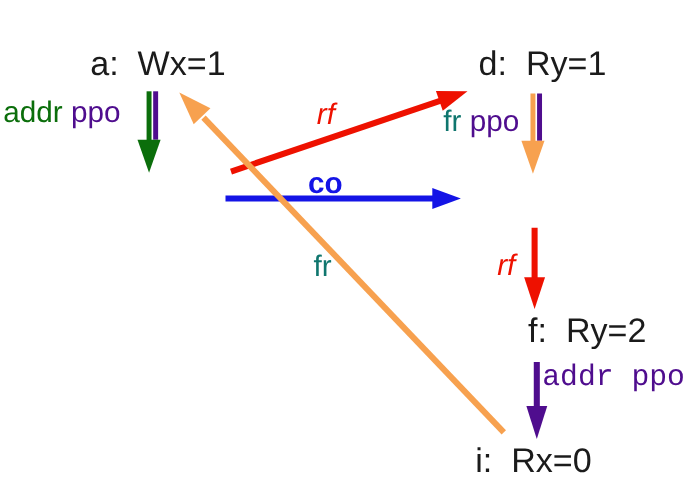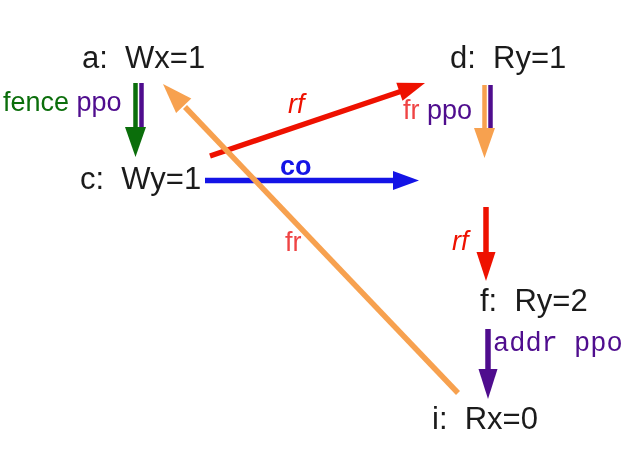--- a/index.html
+++ b/index.html
@@ -22,21 +22,21 @@
   .elbl{
     position:absolute;
     font-size:27px;
     line-height:1;
     white-space:pre;
   }
   .green{color:#0b6e0b;}
   .purple{color:#4f0d8e;}
   .red{color:#ee1100;font-style:italic;}
   .blue{color:#1414e6;}
-  .orange{color:#ef4444;}
+  .orange{color:#0f766e;}
 </style>
 </head>
 <body>
 
 <div class="canvas">
 
   <svg class="edges" width="632" height="452" viewBox="0 0 632 452">
 
     <g>
       <line x1="135.5" y1="83" x2="135.5" y2="131" stroke-width="4.5" stroke="#0b6e0b"></line>
@@ -70,26 +70,25 @@
       <polygon points="488,399 478.5,369 497.5,369" fill="#4f0d8e"></polygon>
     </g>
 
     <g>
       <line x1="458" y1="393" x2="185" y2="107" stroke-width="5.5" stroke="#f7a14f"></line>
       <polygon points="163,84 191.3,98.4 176.1,113" fill="#f7a14f"></polygon>
     </g>
   </svg>
 
   <div class="node" style="left:82px;  top:42px;">a:  Wx=1</div>
-  <div class="node" style="left:450px; top:42px;">d:  Ry=1</div>
-  <div class="node" style="left:80px;  top:163px;">c:  Wy=1</div>
+  <div class="node" style="left:435px; top:42px;">d:  Ry=1</div>
   <div class="node" style="left:432px; top:285px;margin-left:48px;">f:  Ry=2</div>
   <div class="node" style="left:432px; top:403px;">i:  Rx=0</div>
 
-  <div class="elbl" style="left:3px; top:89px;"><span class="green">fence</span> <span class="purple">ppo</span></div>
+  <div class="elbl" style="left:3px; top:89px;"><span class="green">addr</span> <span class="purple">ppo</span></div>
 
   <div class="elbl red" style="left:288px; top:91px;">rf</div>
 
   <div class="elbl" style="left:403px; top:97px;"><span class="orange">fr</span> <span class="purple">ppo</span></div>
 
   <div class="elbl blue" style="left:280px; top:153px;font-weight:bold;">co</div>
 
   <div class="elbl red" style="left:452px; top:228px;">rf</div>
 
   <div class="elbl orange" style="left:285px; top:229px;">fr</div>

